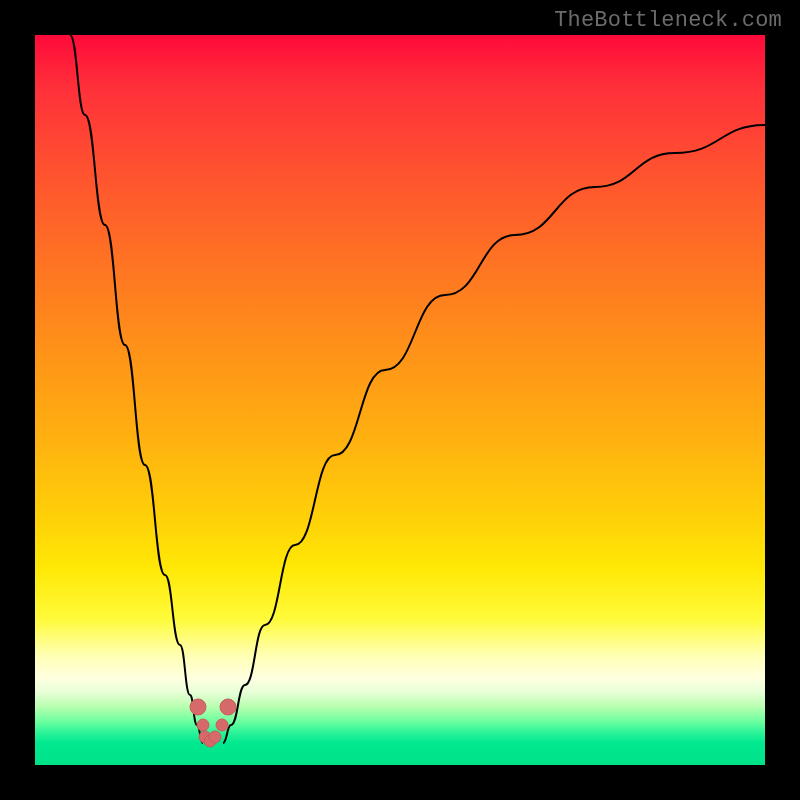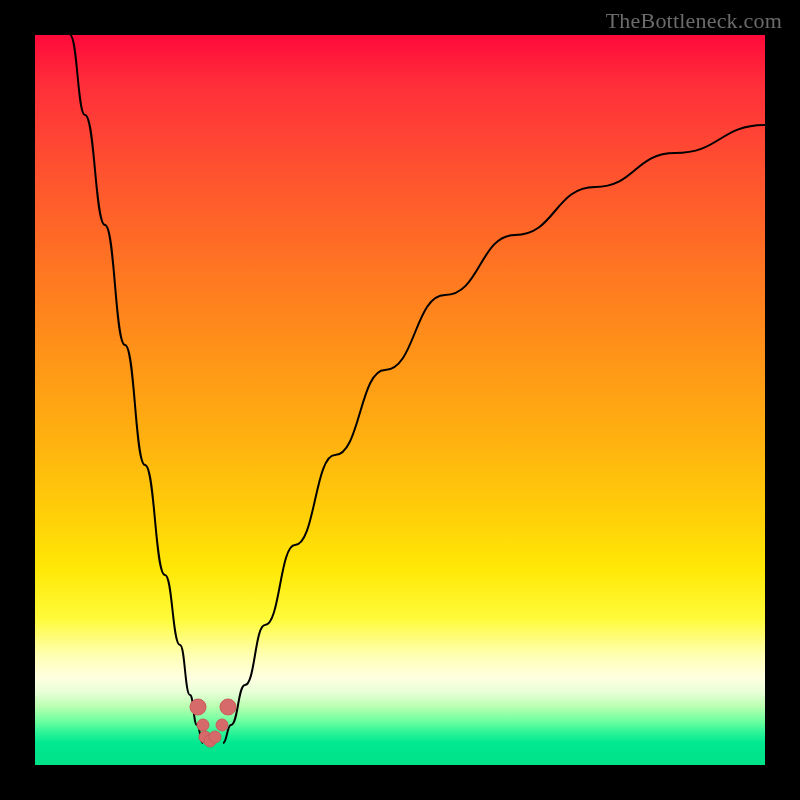--- a/index.html
+++ b/index.html
@@ -57,21 +57,21 @@
     position: absolute;
     left: 0;
     top: 0;
     width: 100%;
     height: 100%;
   }
   .watermark {
     position: absolute;
     top: 8px;
     right: 18px;
-    font-family: Liberation Serif, serif;
+    font-family: Liberation Mono, monospace;
     font-size: 22px;
     color: #6b6b6b;
     letter-spacing: 0.2px;
     user-select: none;
   }
 </style>
 </head>
 <body>
 
 <div class="frame">

